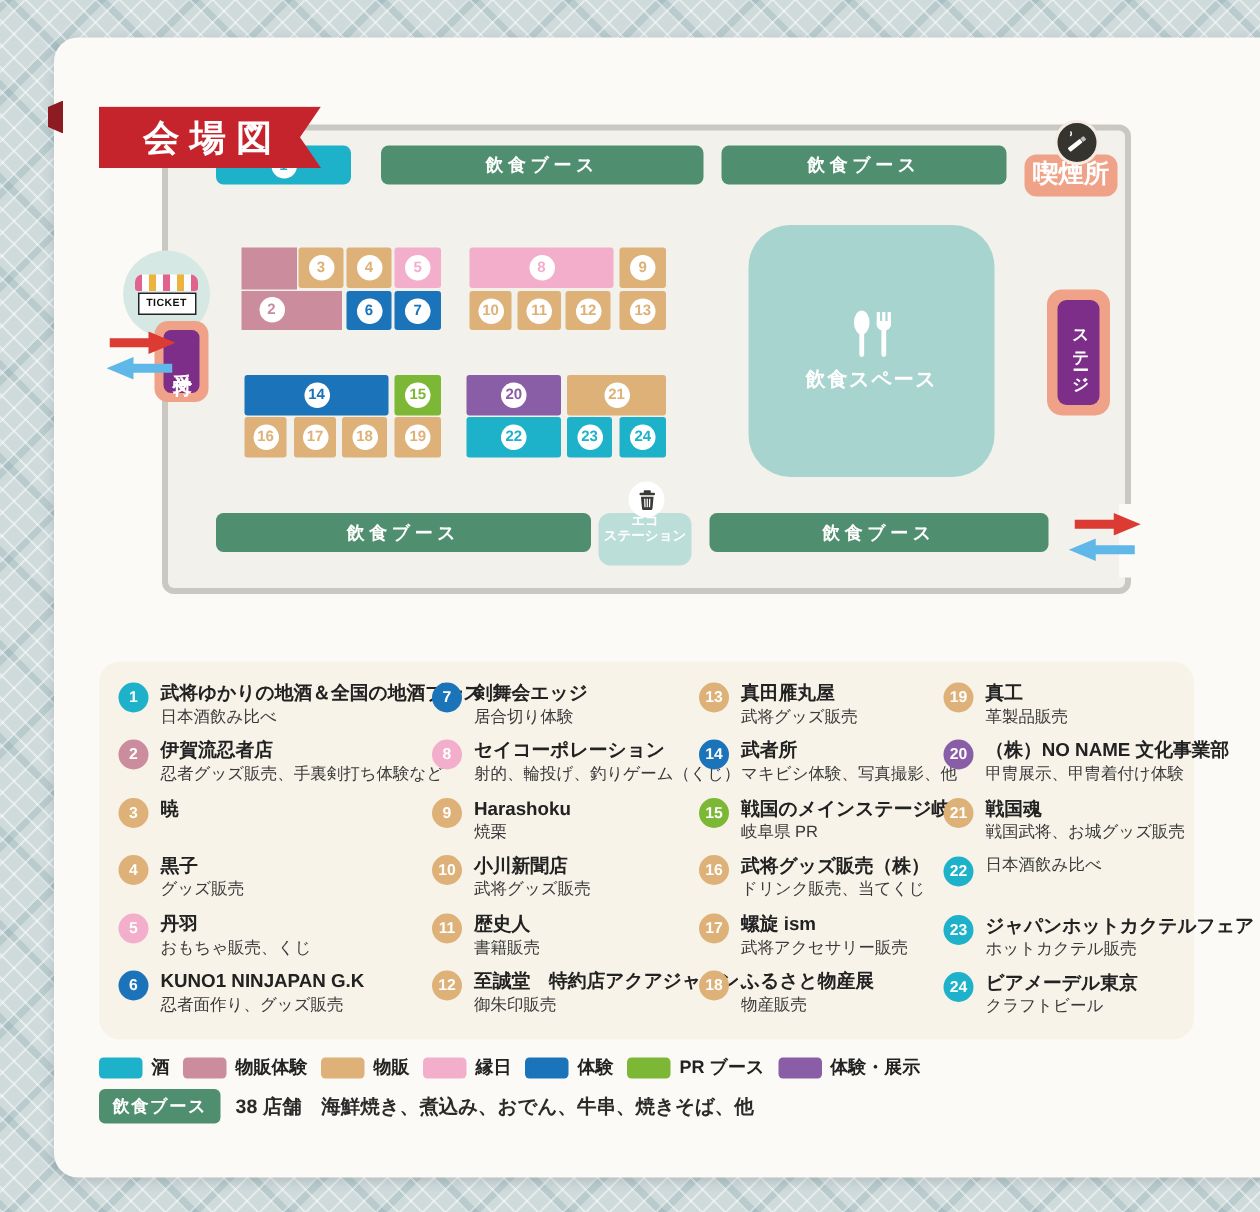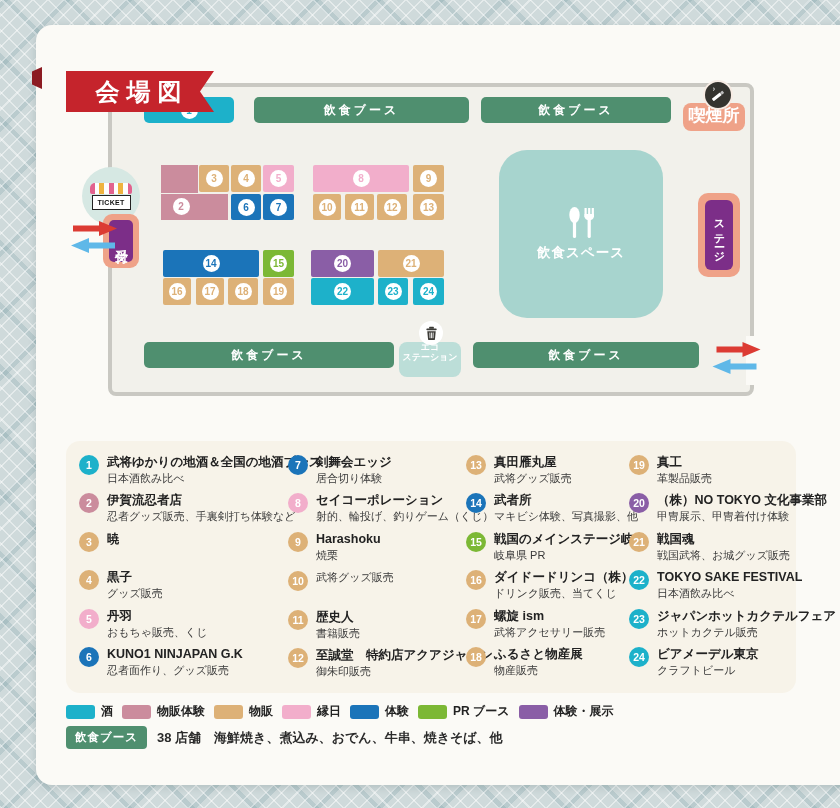--- a/index.html
+++ b/index.html
@@ -284,20 +284,21 @@
             <div class="legend-name">セイコーポレーション</div>
             <div class="legend-desc">射的、輪投げ、釣りゲーム（くじ）</div>
           </div>
           <div class="legend-entry">
             <div class="legend-num" style="background: rgb(221, 177, 119);">9</div>
             <div class="legend-name">Harashoku</div>
             <div class="legend-desc">焼栗</div>
           </div>
           <div class="legend-entry">
             <div class="legend-num" style="background: rgb(221, 177, 119);">10</div>
+            <div class="legend-name">小川新聞店</div>
             <div class="legend-desc">武将グッズ販売</div>
           </div>
           <div class="legend-entry">
             <div class="legend-num" style="background: rgb(221, 177, 119);">11</div>
             <div class="legend-name">歴史人</div>
             <div class="legend-desc">書籍販売</div>
           </div>
           <div class="legend-entry">
             <div class="legend-num" style="background: rgb(221, 177, 119);">12</div>
             <div class="legend-name">至誠堂　特約店アクアジャパン</div>
@@ -315,21 +316,21 @@
             <div class="legend-name">武者所</div>
             <div class="legend-desc">マキビシ体験、写真撮影、他</div>
           </div>
           <div class="legend-entry">
             <div class="legend-num" style="background: rgb(124, 184, 53);">15</div>
             <div class="legend-name">戦国のメインステージ岐阜</div>
             <div class="legend-desc">岐阜県 PR</div>
           </div>
           <div class="legend-entry">
             <div class="legend-num" style="background: rgb(221, 177, 119);">16</div>
-            <div class="legend-name">ダイドードリンコ（株）</div>
+            <div class="legend-name">武将グッズ販売（株）</div>
             <div class="legend-desc">ドリンク販売、当てくじ</div>
           </div>
           <div class="legend-entry">
             <div class="legend-num" style="background: rgb(221, 177, 119);">17</div>
             <div class="legend-name">螺旋 ism</div>
             <div class="legend-desc">武将アクセサリー販売</div>
           </div>
           <div class="legend-entry">
             <div class="legend-num" style="background: rgb(221, 177, 119);">18</div>
             <div class="legend-name">ふるさと物産展</div>
@@ -337,31 +338,30 @@
           </div>
         </div>
         <div class="legend-col abs" style="left: 593px;">
           <div class="legend-entry">
             <div class="legend-num" style="background: rgb(221, 177, 119);">19</div>
             <div class="legend-name">真工</div>
             <div class="legend-desc">革製品販売</div>
           </div>
           <div class="legend-entry">
             <div class="legend-num" style="background: rgb(138, 94, 166);">20</div>
-            <div class="legend-name">（株）NO TOKYO 文化事業部</div>
+            <div class="legend-name">（株）NO NAME 文化事業部</div>
             <div class="legend-desc">甲冑展示、甲冑着付け体験</div>
           </div>
           <div class="legend-entry">
             <div class="legend-num" style="background: rgb(221, 177, 119);">21</div>
             <div class="legend-name">戦国魂</div>
             <div class="legend-desc">戦国武将、お城グッズ販売</div>
           </div>
           <div class="legend-entry">
             <div class="legend-num" style="background: rgb(29, 177, 202);">22</div>
-            <div class="legend-name">TOKYO SAKE FESTIVAL</div>
             <div class="legend-desc">日本酒飲み比べ</div>
           </div>
           <div class="legend-entry">
             <div class="legend-num" style="background: rgb(29, 177, 202);">23</div>
             <div class="legend-name">ジャパンホットカクテルフェア</div>
             <div class="legend-desc">ホットカクテル販売</div>
           </div>
           <div class="legend-entry">
             <div class="legend-num" style="background: rgb(29, 177, 202);">24</div>
             <div class="legend-name">ビアメーデル東京</div>

